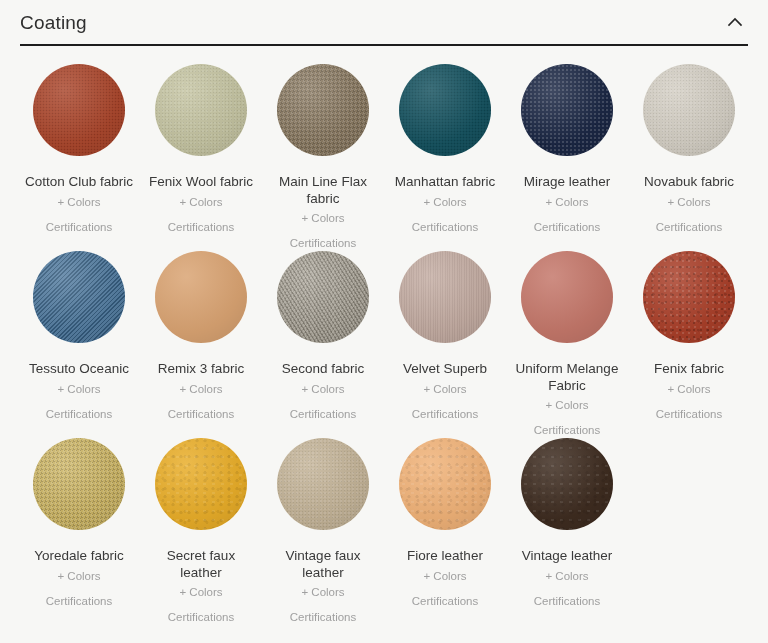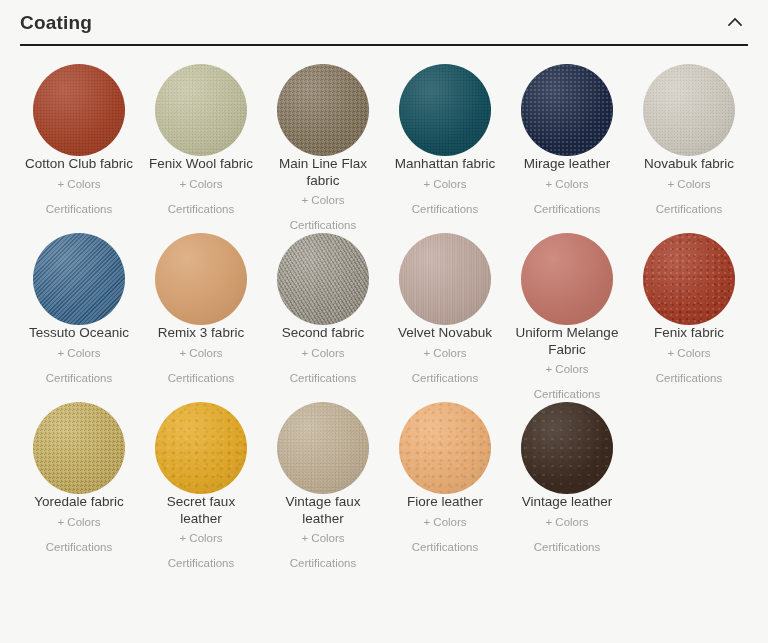--- a/index.html
+++ b/index.html
@@ -26,21 +26,21 @@
   
   .section-header {
     display: flex;
     align-items: center;
     justify-content: space-between;
     height: 44px;
     padding: 0 4px 0 2px;
   }
   .section-title {
     font-size: 19px;
-    font-weight: 700;
+    font-weight: 400;
     letter-spacing: .2px;
     color: #2f2f2f;
     line-height: 1;
   }
   .chevron {
     width: 22px;
     height: 22px;
     display: flex;
     align-items: center;
     justify-content: center;
@@ -163,21 +163,21 @@
 
   .swatch .sheen {
     position: absolute;
     inset: 0;
     border-radius: 50%;
     background: radial-gradient(circle at 34% 28%, rgba(255,255,255,.16), rgba(0,0,0,.05) 62%, rgba(0,0,0,.14));
     pointer-events: none;
   }
 
   .card-title {
-    margin-top: 0;
+    margin-top: 18px;
     font-size: 13.5px;
     line-height: 16.5px;
     color: #3a3a3a;
     text-align: center;
     max-width: 110px;
   }
   .card-link {
     margin-top: 9px;
     font-size: 11.5px;
     line-height: 16px;
@@ -283,21 +283,21 @@
         </div>
         <div class="card-title">Second fabric</div>
         <div class="card-link first">+ Colors</div>
         <div class="card-link">Certifications</div>
       </div>
       <div class="card">
         <div class="swatch" style="background: rgb(194, 170, 160);">
           <div class="tex tex-velvet"></div>
           <div class="sheen"></div>
         </div>
-        <div class="card-title">Velvet Novabuk</div>
+        <div class="card-title">Velvet Superb</div>
         <div class="card-link first">+ Colors</div>
         <div class="card-link">Certifications</div>
       </div>
       <div class="card">
         <div class="swatch" style="background: rgb(196, 119, 106);">
           <div class="tex tex-plain"></div>
           <div class="sheen"></div>
         </div>
         <div class="card-title">Uniform Melange Fabric</div>
         <div class="card-link first">+ Colors</div>

